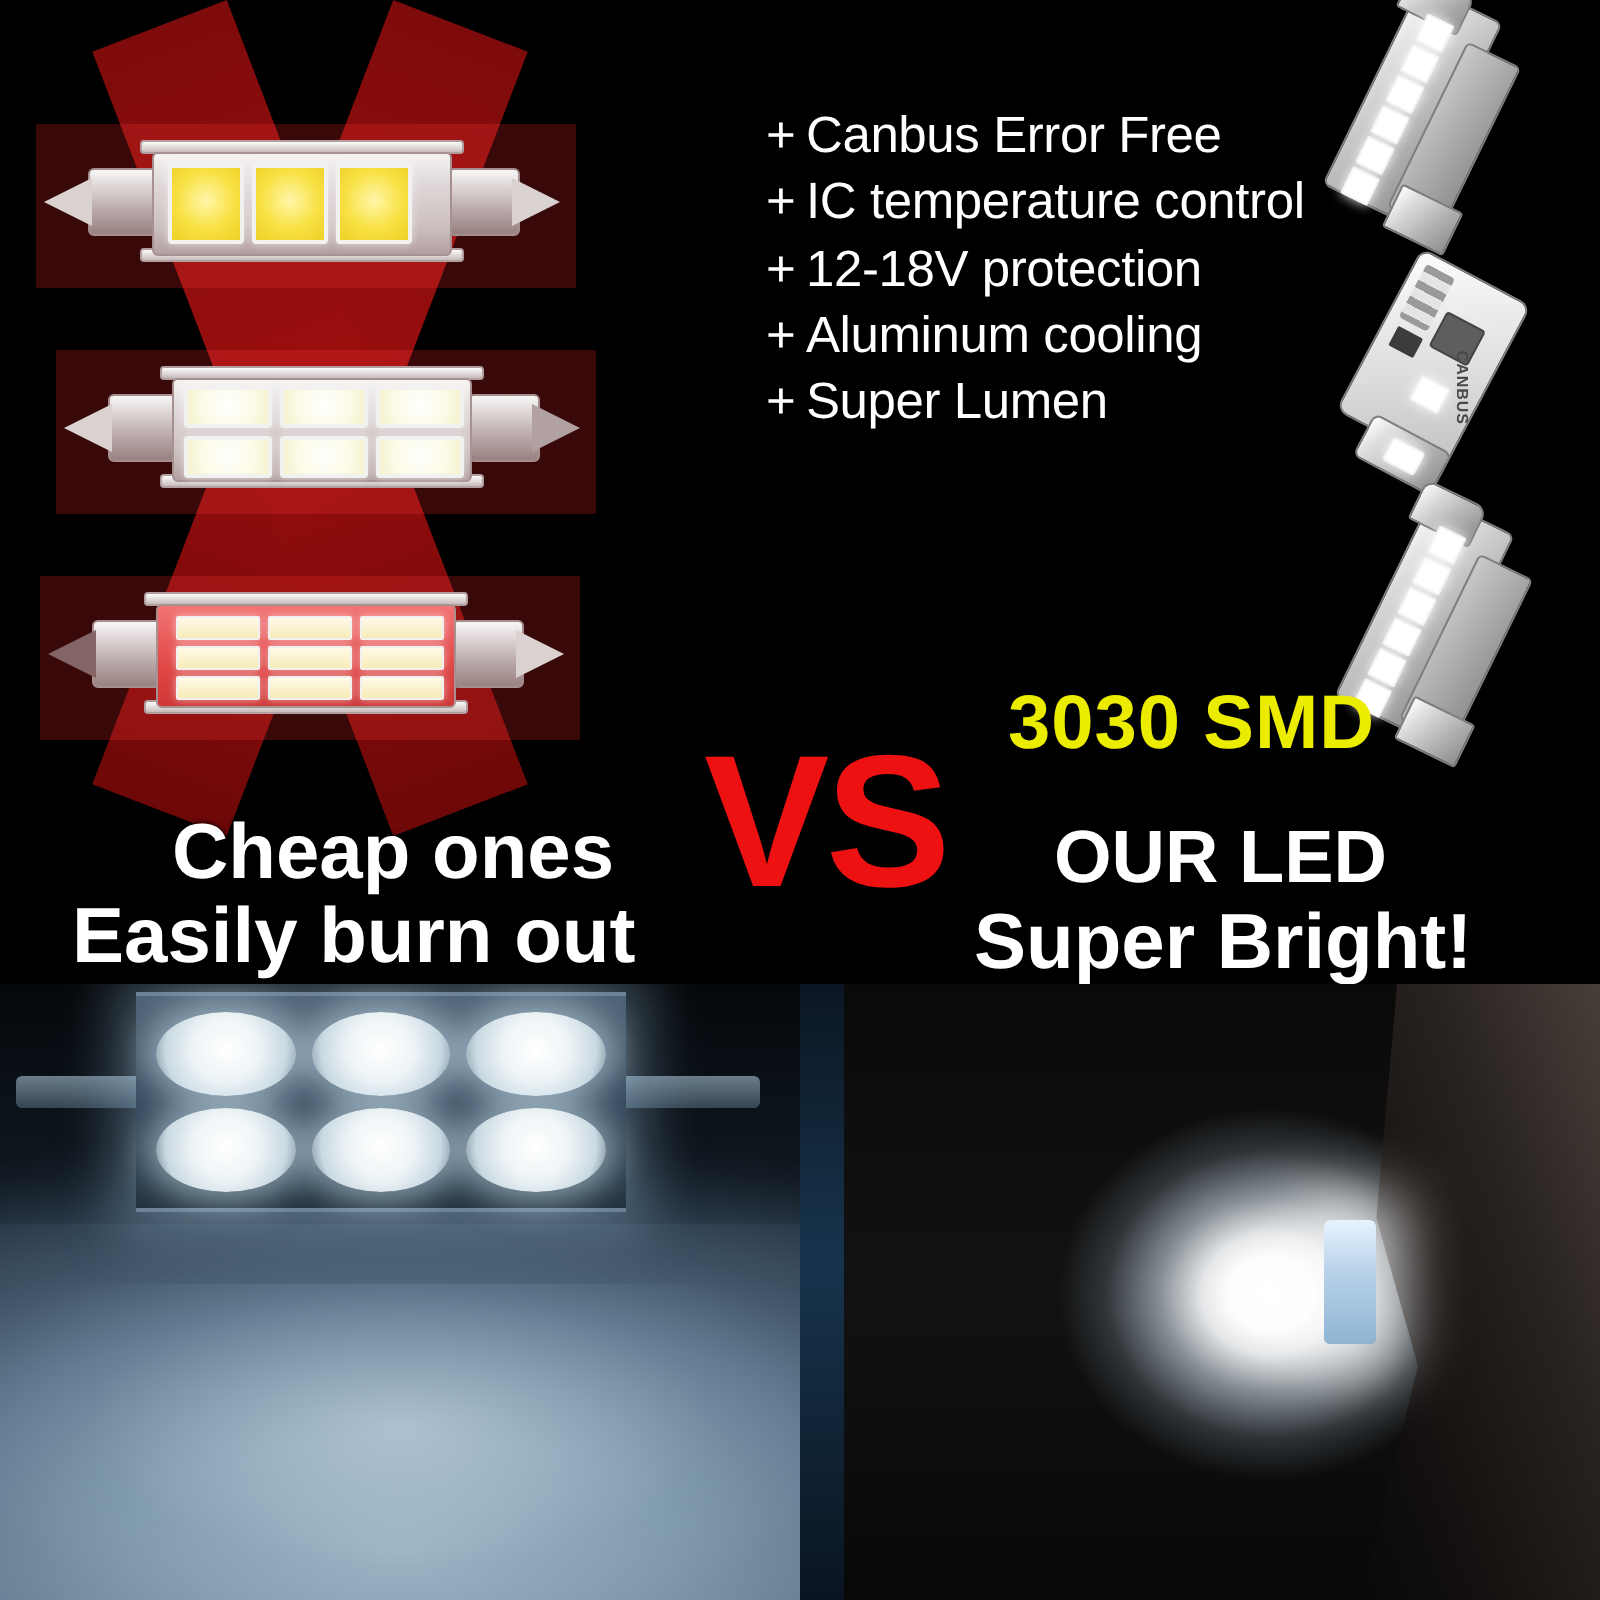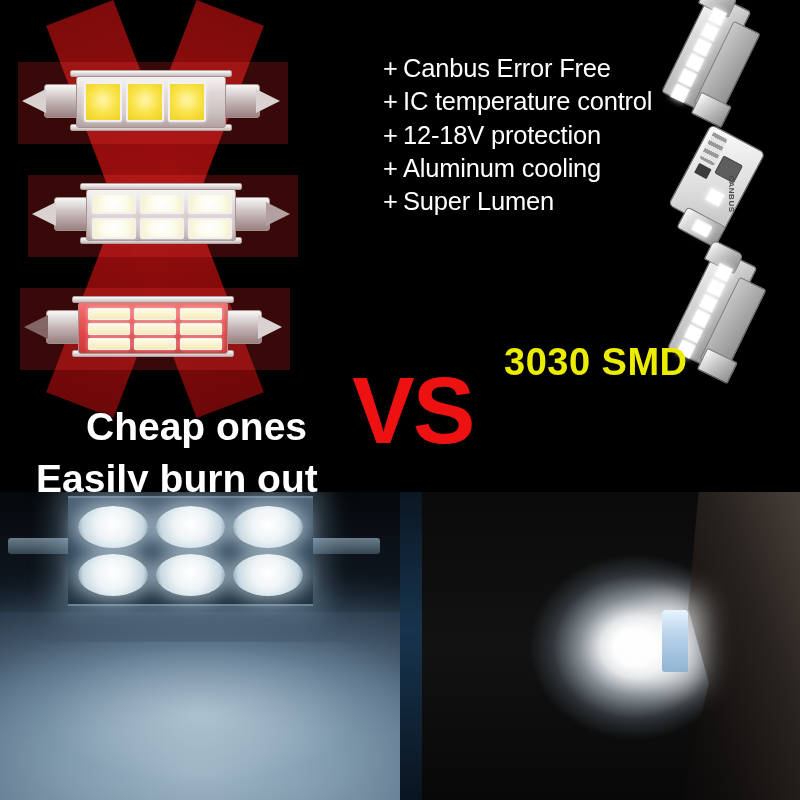--- a/index.html
+++ b/index.html
@@ -99,21 +99,21 @@
     letter-spacing:-2px;
   }
 
   
   .headline {
     position:absolute; font-weight:bold; color:#fff;
     text-shadow:0 0 3px rgba(0,0,0,.9), 0 1px 2px rgba(0,0,0,.8);
     white-space:nowrap;
   }
   #cheap-line1 { left:62px;  top:405px; font-size:39px;margin-left:24px; }
-  #cheap-line2 { left:36px;  top:457px; font-size:39px; }
+  #cheap-line2 { left:36px;  top:447px; font-size:39px; }
   #our-line1   { left:527px; top:408px; font-size:37px; }
   #our-line2   { left:487px; top:450px; font-size:39px; }
 
   
   #bottom-strip { position:absolute; left:0; top:492px; width:800px; height:308px; }
 
   
   #photo-blue {
     position:absolute; left:0; top:0; width:400px; height:308px; overflow:hidden;
     background:
@@ -306,20 +306,22 @@
     </div>
   </div>
 
   <div id="smd-badge">3030 SMD</div>
 
   <div id="vs-text">VS</div>
 
   <div class="headline" id="cheap-line1">Cheap ones</div>
   <div class="headline" id="cheap-line2">Easily burn out</div>
 
+  <div class="headline" id="our-line1">OUR LED</div>
+  <div class="headline" id="our-line2">Super Bright!</div>
 </div>
 
 <div id="bottom-strip">
 
   <div id="photo-blue">
     <div class="dark-top"></div>
     <div class="cheap-arm" style="left:8px;"></div>
     <div class="cheap-arm" style="left:310px;"></div>
     <div class="cheap-pcb">
       <div class="cheap-dots">

